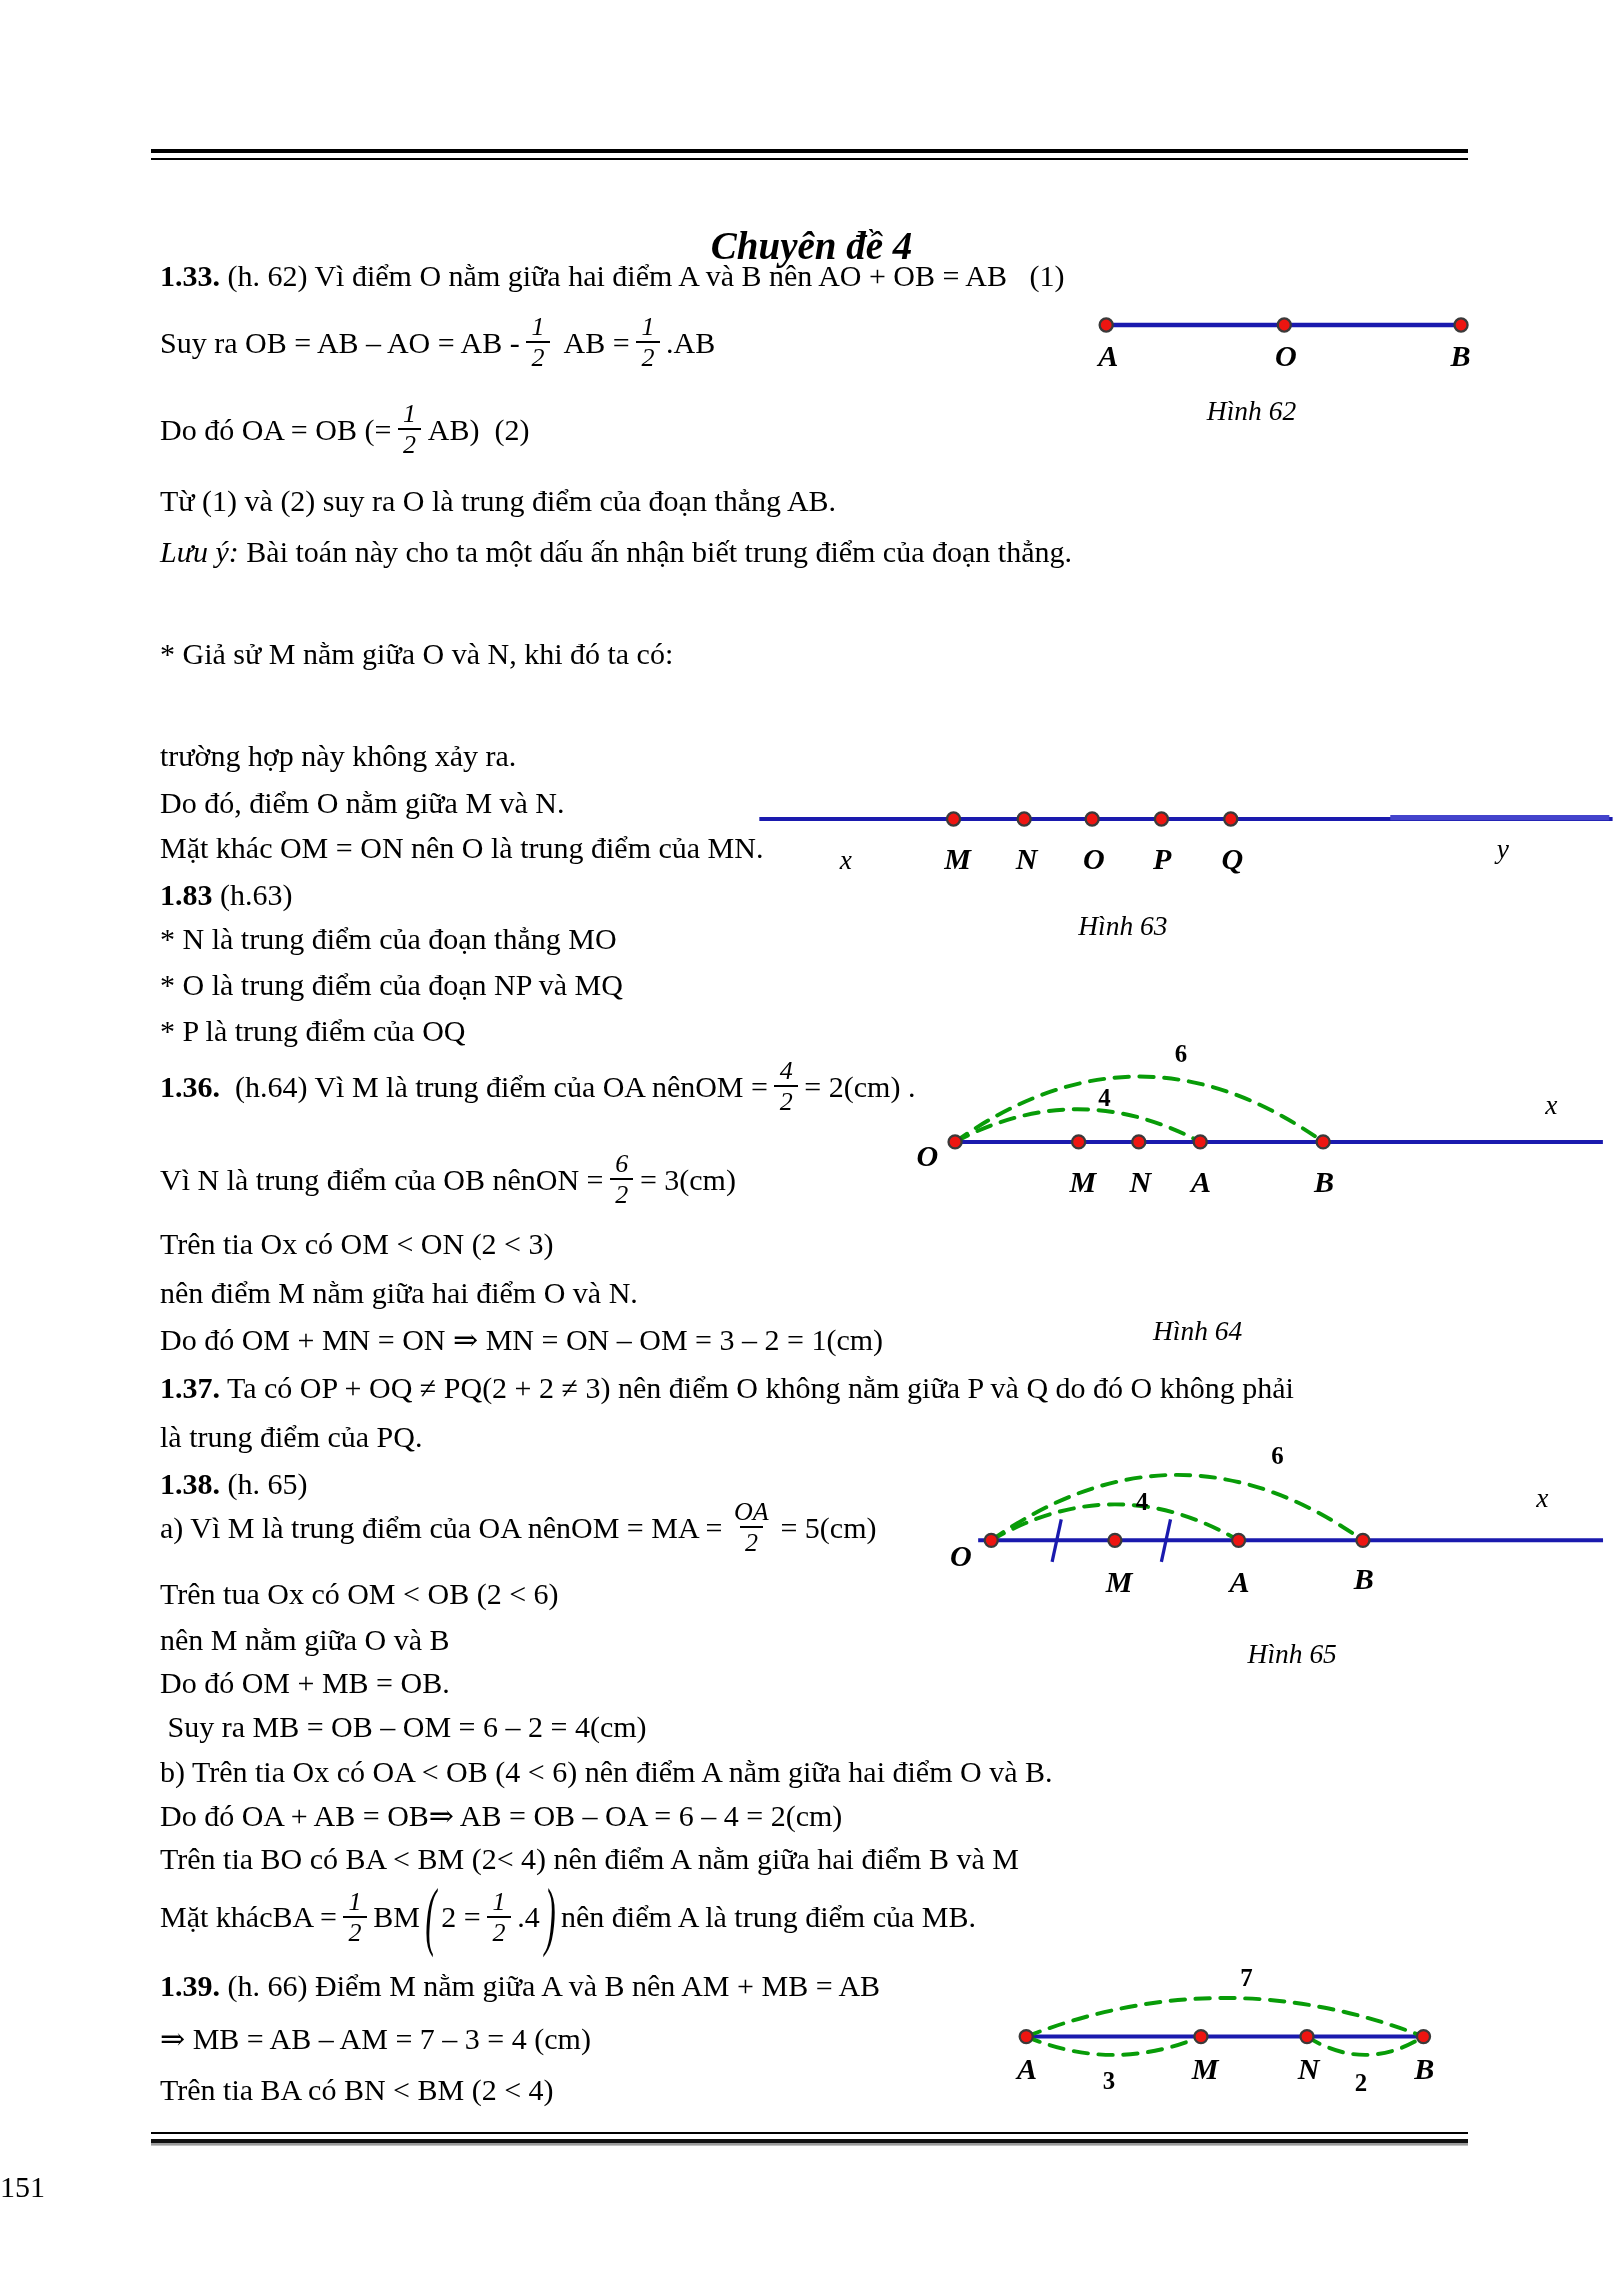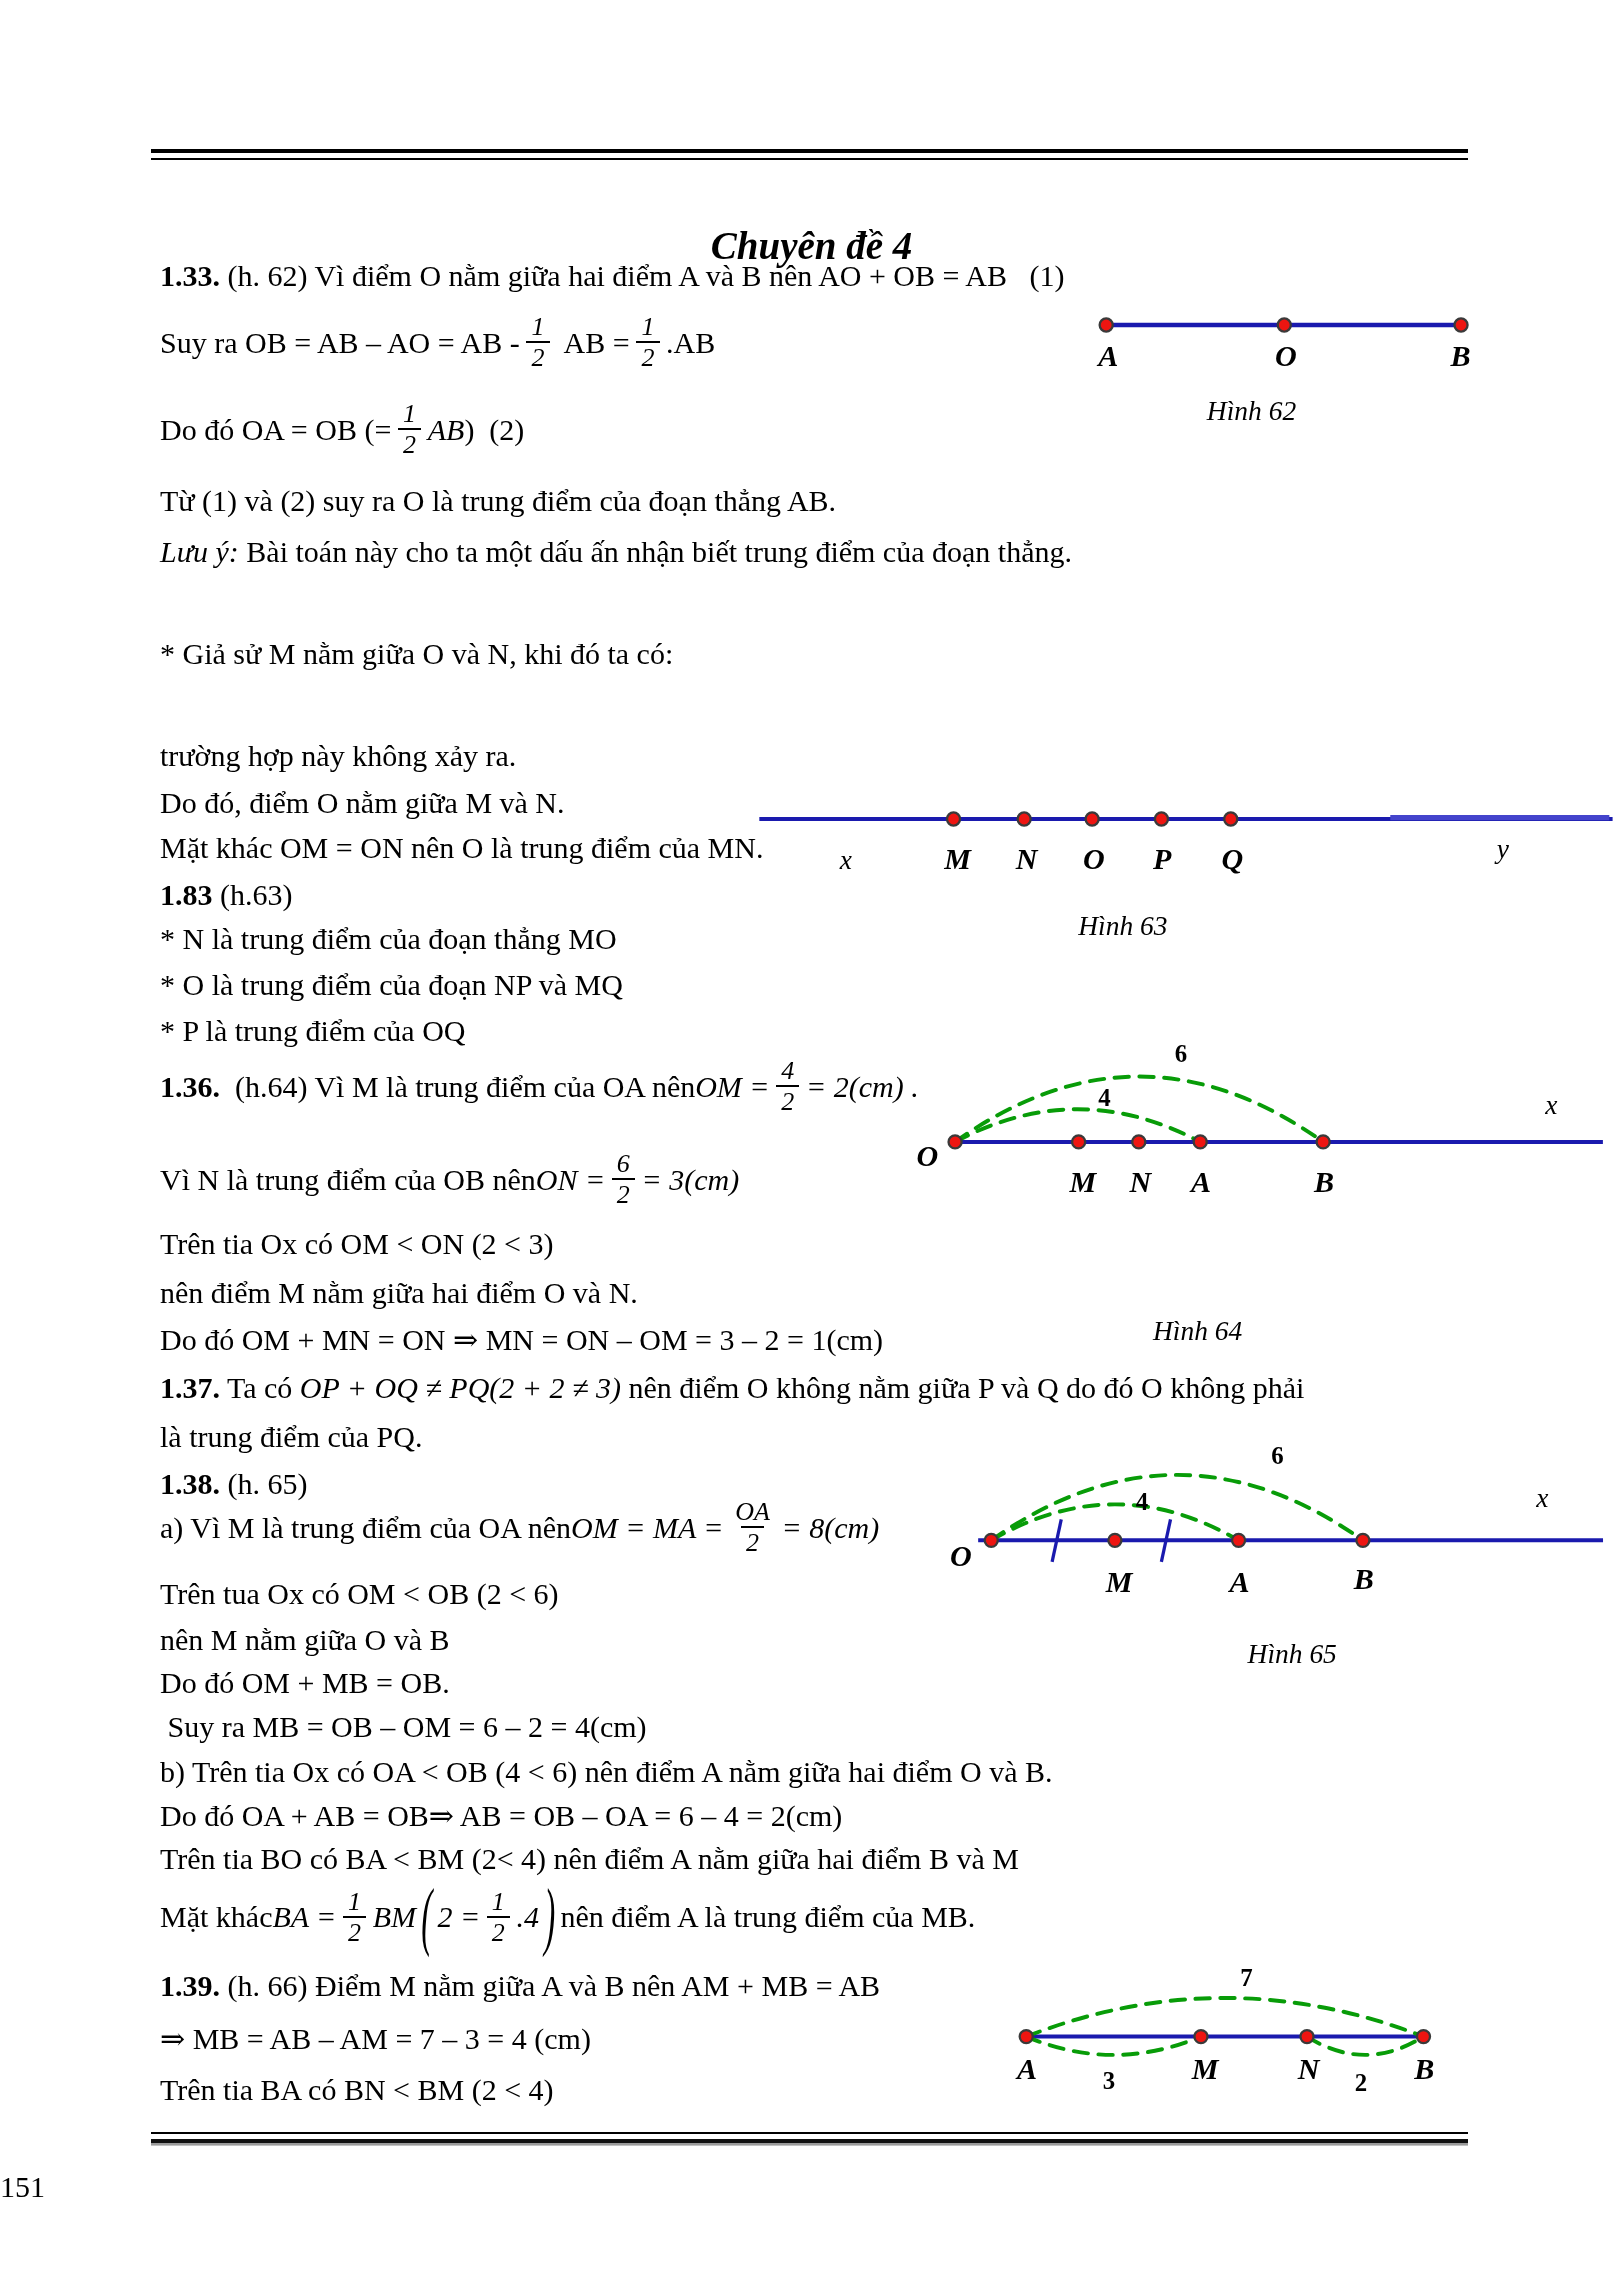--- a/index.html
+++ b/index.html
@@ -24,21 +24,21 @@
     position:absolute;left:157px;width:1309px;top:191px;
     text-align:center;font-size:39px;font-weight:bold;font-style:italic;margin-top:32px;
   }
   .row{
     position:absolute;left:160px;
     font-size:30px;line-height:35px;white-space:nowrap;
   }
   .fracrow{display:flex;align-items:center;}
   .bl{font-weight:bold;}
   .itl{font-style:italic;}
-  .mi{font-style:italic;}
+  .mi{}
   .frac{
     display:inline-flex;flex-direction:column;align-items:center;
     font-size:26px;line-height:29px;font-style:italic;
     margin:0 6.5px;vertical-align:middle;
   }
   .frac .fn{padding:0 5.2px;}
   .frac .fd{border-top:2px solid #000;padding:0 5.2px;}
   .bigp{
     display:inline-block;transform:scaleY(2.3);
     font-size:33px;font-style:italic;margin:0 5.2px;font-weight:400;
@@ -145,21 +145,21 @@
     <span class="bl">1.38.</span><span> (h. 65)</span>
   </div>
 
   <div class="row fracrow" style="top:1481px;height:92px">
     <span>a) Vì M là trung điểm của OA nên </span>
     <span class="mi">OM = MA =</span>
     <span class="frac">
         <span class="fn">OA</span>
         <span class="fd">2</span>
       </span>
-    <span class="mi">= 8(cm)</span>
+    <span class="mi">= 5(cm)</span>
   </div>
 
   <div class="row" style="top:1576px">Trên tua Ox có OM &lt; OB (2 &lt; 6)</div>
   <div class="row" style="top:1622px">nên M nằm giữa O và B</div>
   <div class="row" style="top:1665px">Do đó OM + MB = OB.</div>
   <div class="row" style="top:1709px">&nbsp;Suy ra MB = OB – OM = 6 – 2 = 4(cm)</div>
   <div class="row" style="top:1754px">b) Trên tia Ox có OA &lt; OB (4 &lt; 6) nên điểm A nằm giữa hai điểm O và B.</div>
   <div class="row" style="top:1798px">Do đó OA + AB = OB⇒ AB = OB – OA = 6 – 4 = 2(cm)</div>
   <div class="row" style="top:1841px">Trên tia BO có BA &lt; BM (2&lt; 4) nên điểm A nằm giữa hai điểm B và M</div>
 

